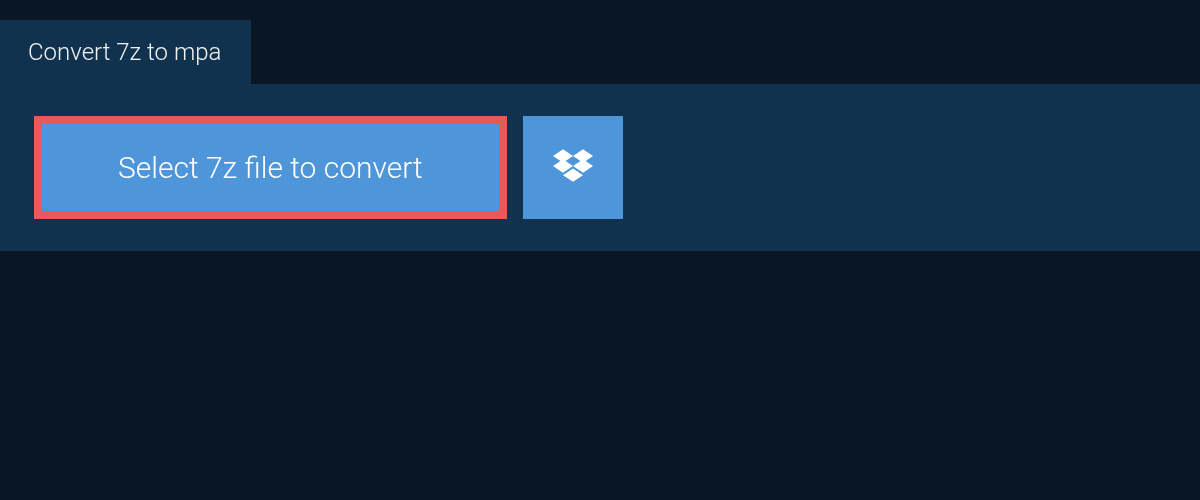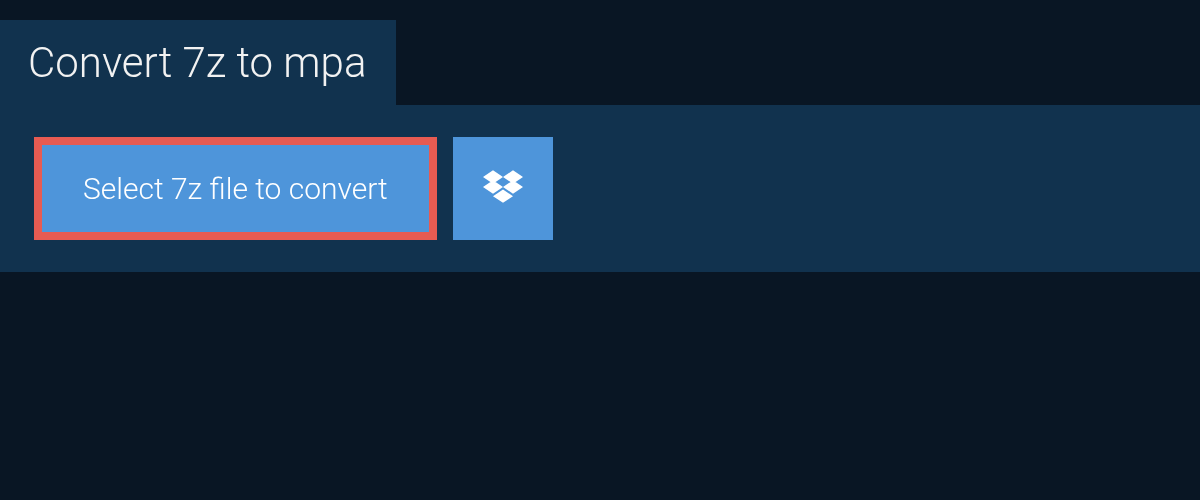--- a/index.html
+++ b/index.html
@@ -7,38 +7,38 @@
       width: 1200px;
       height: 500px;
       background: #091624;
       font-family: -apple-system, BlinkMacSystemFont, "Segoe UI", Roboto, sans-serif;
       overflow: hidden;
     }
     .tab-header {
       display: inline-block;
       background: #11324e;
       color: #f2f2f2;
-      font-size: 42px;
+      font-size: 24px;
       font-weight: 300;
       padding: 18px 30px 18px 28px;
       margin-top: 20px;
     }
     .main-panel {
       background: #11324e;
       padding: 32px 34px;
       display: flex;
       align-items: stretch;
     }
     .select-file-button {
       background: #4e95da;
       border: 8px solid #e75b52;
       color: #ffffff;
       font-size: 30px;
       font-weight: 300;
-      padding: 26px 41px;
+      padding: 26px 76px;
       cursor: pointer;
       display: flex;
       align-items: center;
       justify-content: center;
     }
     .dropbox-button {
       background: #4e95da;
       display: flex;
       align-items: center;
       justify-content: center;

